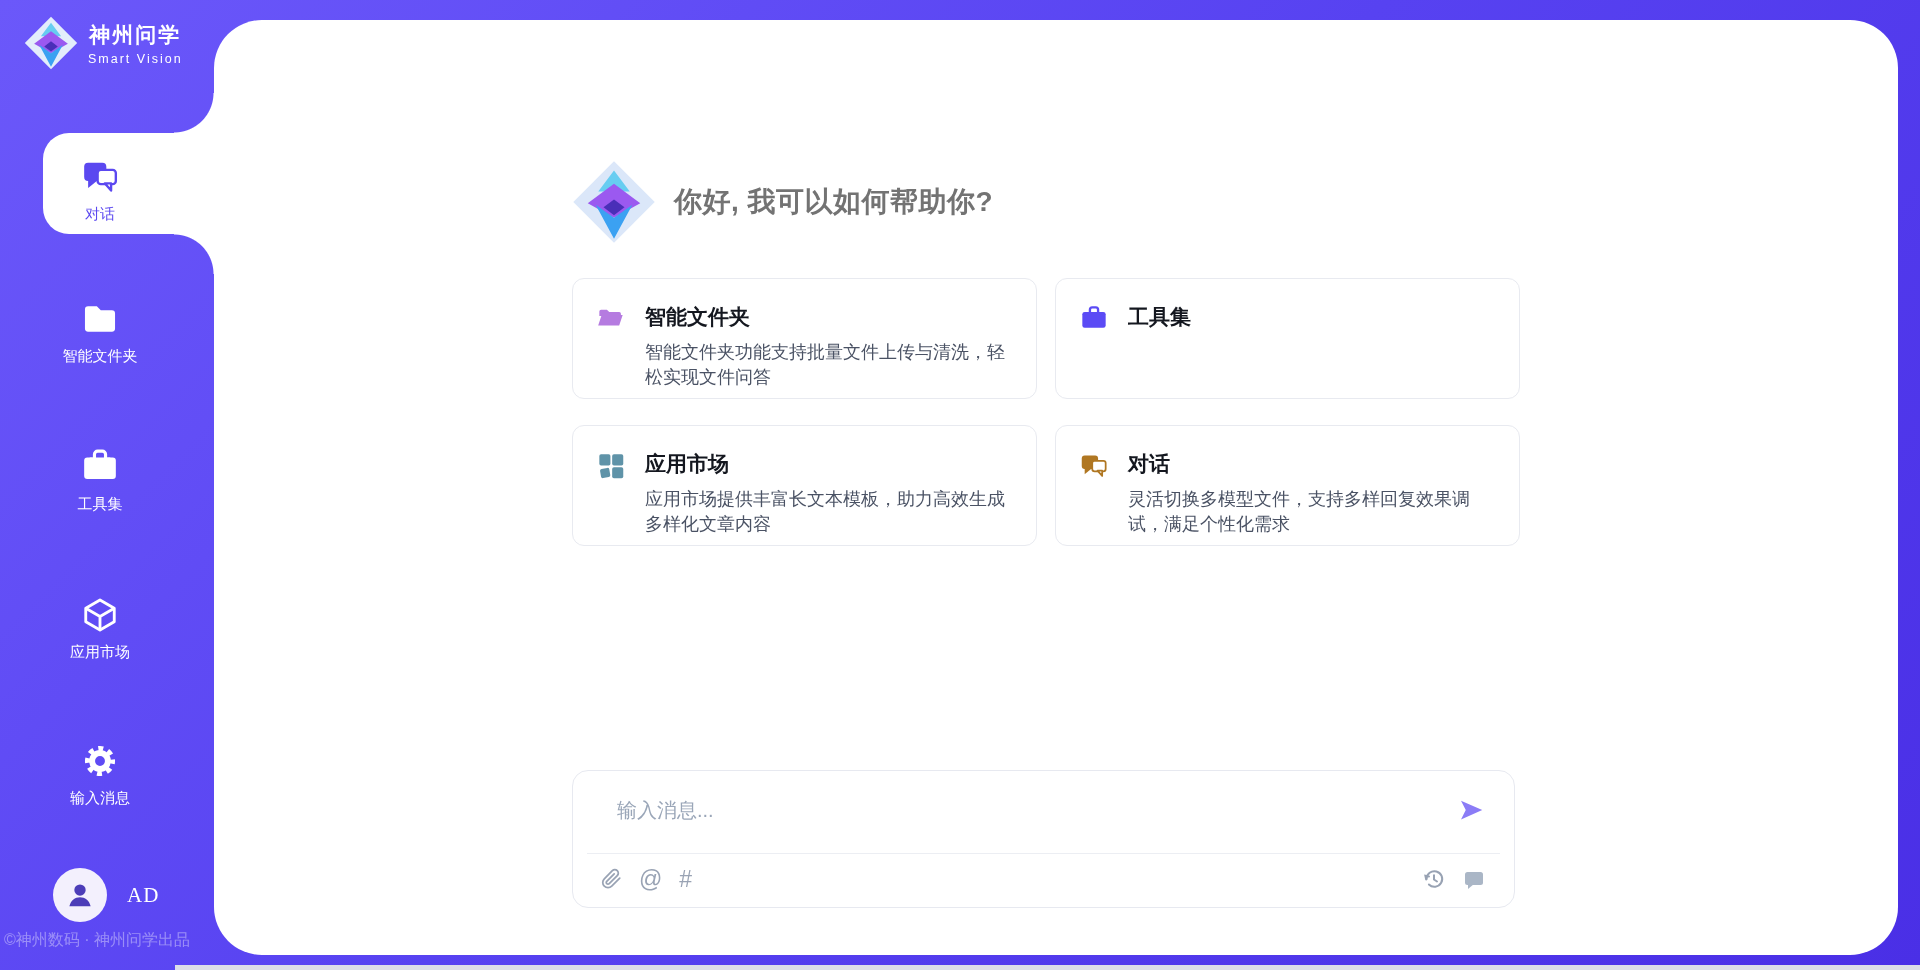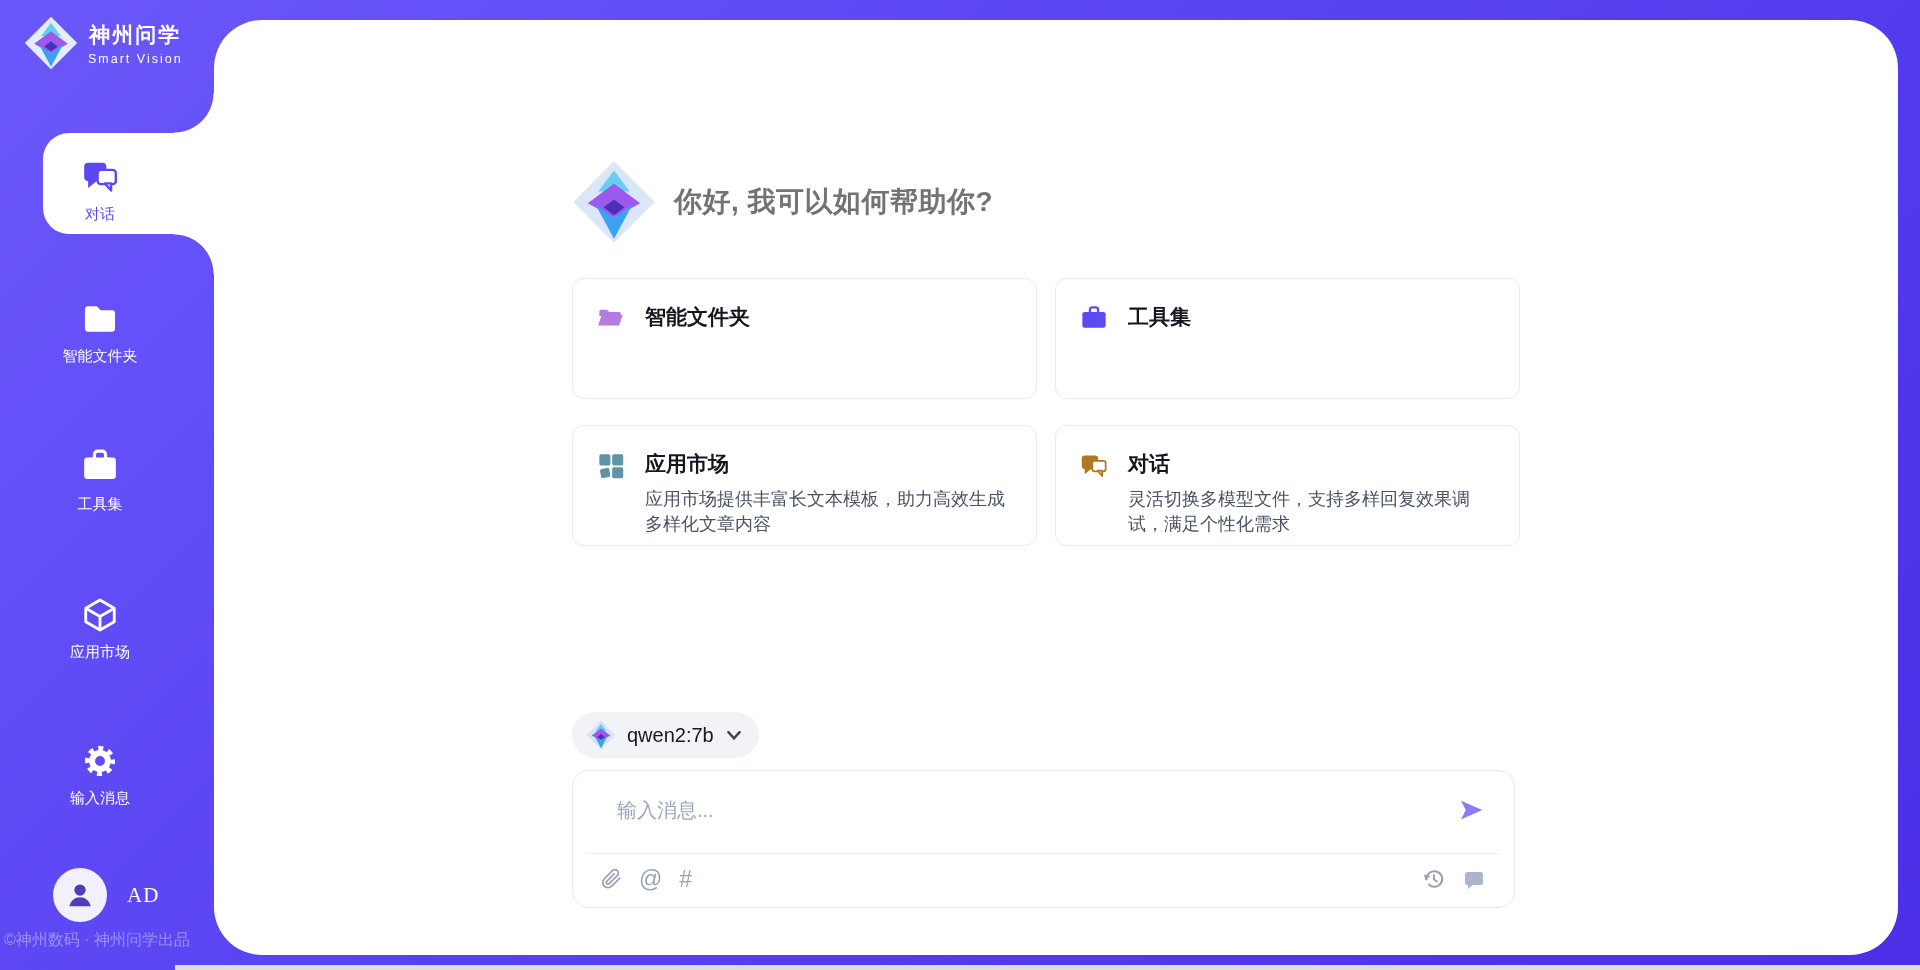--- a/index.html
+++ b/index.html
@@ -176,20 +176,21 @@
 
       <div class="card">
         <svg class="card-icon c-folder" width="28" height="28" viewBox="0 0 48 48">
           <g fill="currentColor">
             <path d="M4 11a3 3 0 0 1 3-3h10l4 4h17a3 3 0 0 1 3 3v4H4z"></path>
             <path d="M8 17h36l-6 18H2z"></path>
           </g>
         </svg>
         <div class="card-body">
           <div class="card-title">智能文件夹</div>
+          <div class="card-desc">智能文件夹功能支持批量文件上传与清洗，轻松实现文件问答</div>
         </div>
       </div>
 
       <div class="card">
         <svg class="card-icon c-toolbox" width="28" height="28" viewBox="0 0 48 48">
           <path d="M17 13V8a4 4 0 0 1 4-4h6a4 4 0 0 1 4 4v5" fill="none" stroke="currentColor" stroke-width="4"></path>
           <rect x="4" y="12" width="40" height="27" rx="4" fill="currentColor"></rect>
         </svg>
         <div class="card-body">
           <div class="card-title">工具集</div>
@@ -222,33 +223,20 @@
             <path d="M38 32v9l-8-9z"></path>
           </g>
         </svg>
         <div class="card-body">
           <div class="card-title">对话</div>
           <div class="card-desc">灵活切换多模型文件，支持多样回复效果调试，满足个性化需求</div>
         </div>
       </div>
     </div>
 
-    <div class="model-pill">
-      <svg width="30" height="30" viewBox="0 0 64 64">
-        <polygon points="32,1 63,32 32,63 1,32" fill="#d6e5f8"></polygon>
-        <polygon points="32,8 44,24 20,24" fill="#67cdf1"></polygon>
-        <polygon points="32,18 52,33 32,44 12,33" fill="#9b59f0"></polygon>
-        <polygon points="32,44 46,34 32,60 18,34" fill="#3ba1f2"></polygon>
-        <polygon points="32,30 40,36 32,42 24,36" fill="#4a2fb8"></polygon>
-      </svg>
-      <span class="model-name">qwen2:7b</span>
-      <svg class="chev" width="14" height="9" viewBox="0 0 12 8">
-        <polyline points="1,1 6,6.5 11,1" fill="none" stroke="#3f4654" stroke-width="2.2" stroke-linecap="round"></polyline>
-      </svg>
-    </div>
 
     <div class="input-box">
       <div class="placeholder">输入消息...</div>
 
       <svg class="send-btn" viewBox="0 0 24 24">
         <path d="M4 4.5 21 12 4 19.5l3.8-7.5L4 4.5z" fill="currentColor"></path>
       </svg>
 
       <div class="composer-divider"></div>
 

